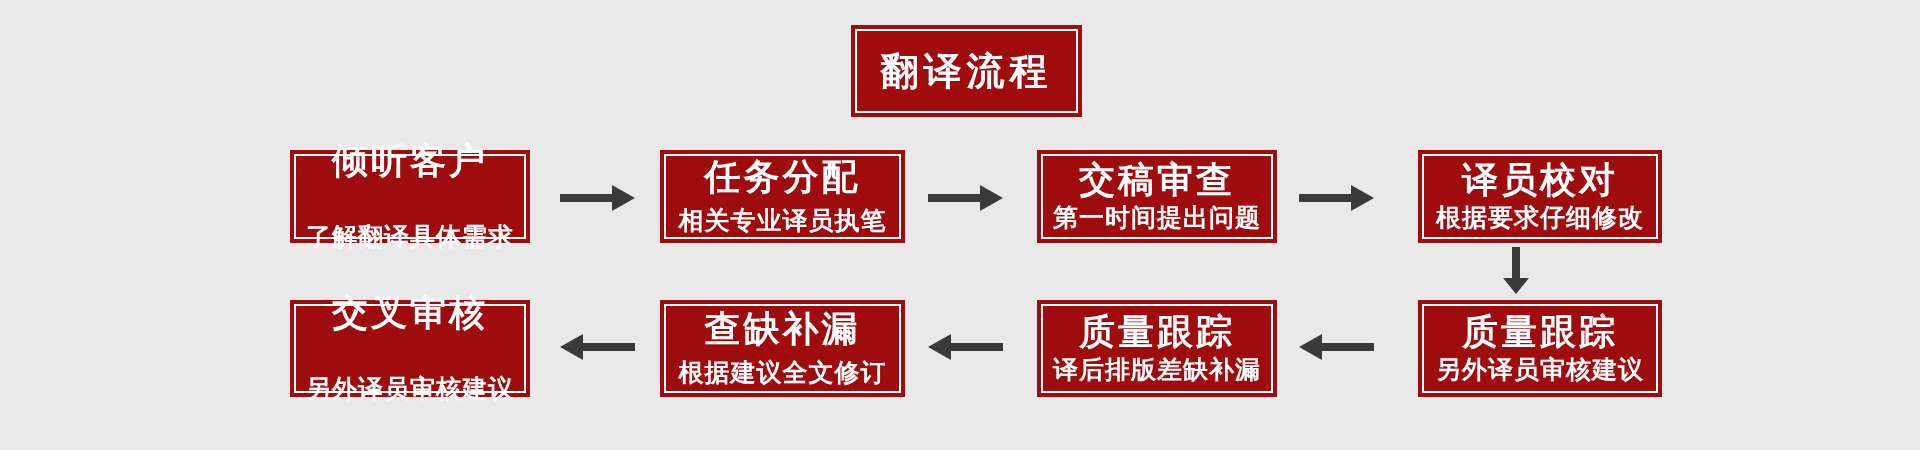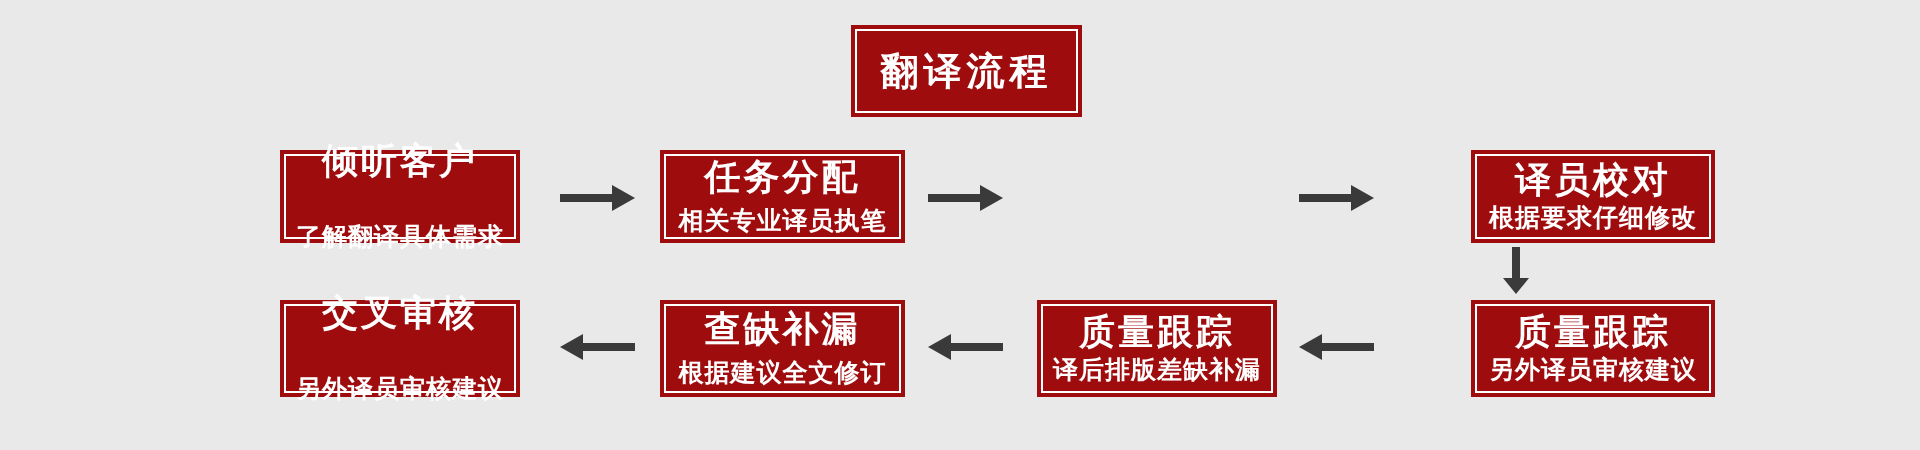--- a/index.html
+++ b/index.html
@@ -34,22 +34,22 @@
   .title-box{
     position:absolute;
     left:851px;top:25px;width:231px;height:92px;
     background:var(--box-red);
     box-shadow: inset 0 0 0 4px var(--box-red), inset 0 0 0 6px var(--border-white);
     display:flex;align-items:center;justify-content:center;
     color:var(--text-white);
     font-size:38px;font-weight:bold;letter-spacing:5px;white-space:nowrap;
   }
   
-  .c1{left:280px;width:240px;gap:37px;} .c2{left:660px;width:245px;gap:6px;}
-  .c3{left:1037px;width:240px;} .c4{left:1471px;width:244px;align-items:center;}
+  .c1{left:290px;width:240px;gap:37px;} .c2{left:660px;width:245px;gap:6px;}
+  .c3{left:1037px;width:240px;} .c4{left:1418px;width:244px;align-items:center;}
   .r1{top:150px;height:93px;} .r2{top:300px;height:97px;}
 
   
   .arrow-h{position:absolute;display:flex;align-items:center;width:75px;height:26px;}
   .arrow-h .shaft{width:52px;height:8px;background:var(--arrow-gray);}
   .arrow-h .head-right{width:0;height:0;border-top:13px solid transparent;border-bottom:13px solid transparent;border-left:23px solid var(--arrow-gray);}
   .arrow-h .head-left{width:0;height:0;border-top:13px solid transparent;border-bottom:13px solid transparent;border-right:23px solid var(--arrow-gray);}
   .arrow-v{position:absolute;display:flex;flex-direction:column;align-items:center;width:26px;height:47px;}
   .arrow-v .shaft{width:8px;height:31px;background:var(--arrow-gray);}
   .arrow-v .head-down{width:0;height:0;border-left:13px solid transparent;border-right:13px solid transparent;border-top:16px solid var(--arrow-gray);}
@@ -67,20 +67,24 @@
     <span>翻译流程</span>
   </div>
 
   <div class="node c1 r1">
     <div class="node-title">倾听客户</div>
     <div class="node-subtitle">了解翻译具体需求</div>
   </div>
   <div class="node c2 r1">
     <div class="node-title">任务分配</div>
     <div class="node-subtitle">相关专业译员执笔</div>
+  </div>
+  <div class="node c3 r1">
+    <div class="node-title">交稿审查</div>
+    <div class="node-subtitle">第一时间提出问题</div>
   </div>
   <div class="node c4 r1">
     <div class="node-title">译员校对</div>
     <div class="node-subtitle">根据要求仔细修改</div>
   </div>
 
   <div class="node c1 r2">
     <div class="node-title">交叉审核</div>
     <div class="node-subtitle">另外译员审核建议</div>
   </div>

